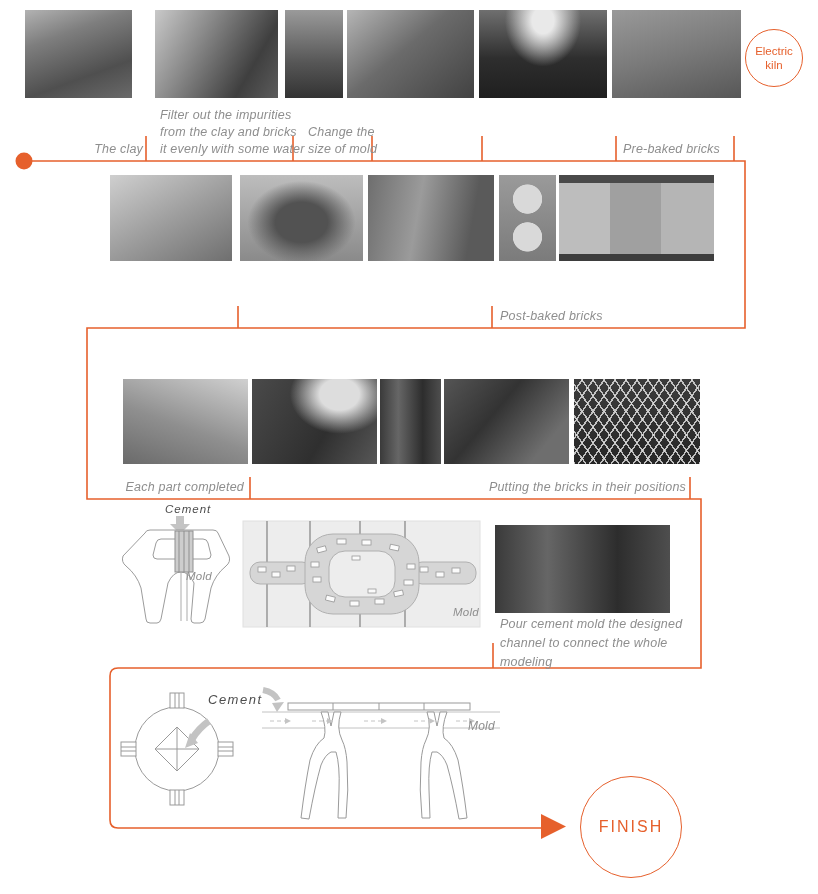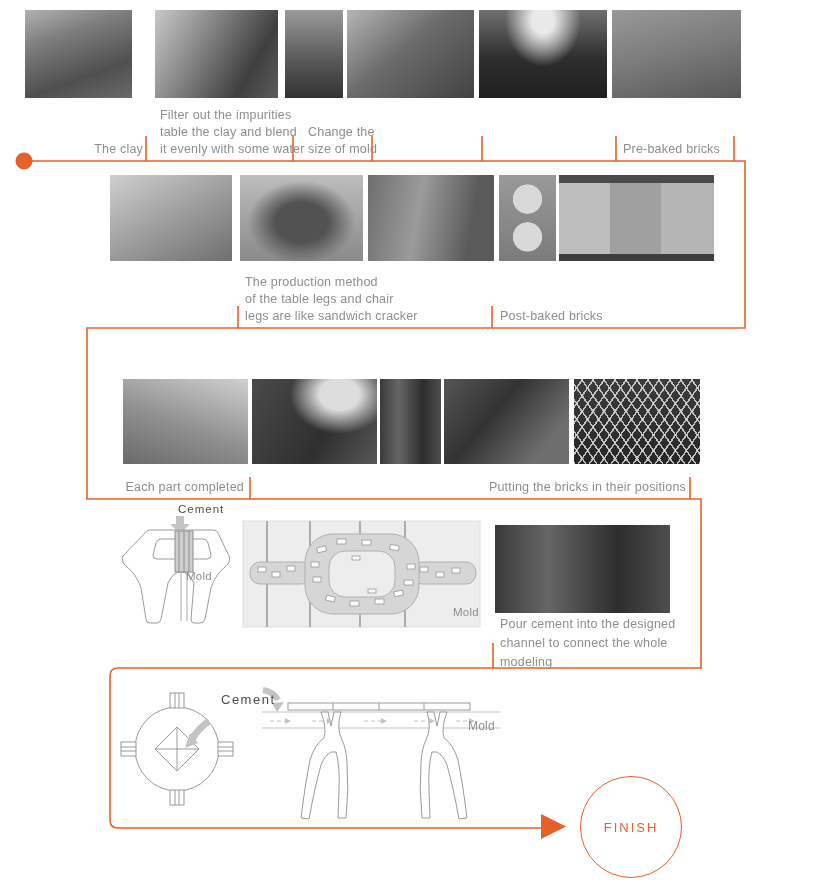--- a/index.html
+++ b/index.html
@@ -1,42 +1,42 @@
 <!DOCTYPE html>
 <html><head>
 <meta charset="utf-8">
 <style>
   html,body{margin:0;padding:0;background:#ffffff;}
   .canvas{position:relative;width:818px;height:894px;background:#fff;overflow:hidden;
           font-family:"Liberation Sans",sans-serif;}
   svg{position:absolute;left:0;top:0;pointer-events:none;}
-  .lbl{position:absolute;color:#8e8e8e;font-size:12.5px;line-height:17px;letter-spacing:.2px;white-space:pre;}
+  .lbl{position:absolute;color:#8e8e8e;font-size:12.5px;line-height:17px;letter-spacing:.2px;white-space:pre;font-style:italic;}
   .lbl.r{text-align:right;}
-  .dk{color:#4d4d4d;margin-left:13px;}
+  .dk{color:#4d4d4d;}
   .ph{position:absolute;}
   .ph1{background:linear-gradient(160deg,#b2b2b2 0%,#7e7e7e 30%,#4f4f4f 70%,#6a6a6a 100%);}
   .ph2{background:linear-gradient(120deg,#c9c9c9,#8a8a8a 35%,#3f3f3f 75%,#5c5c5c);}
   .ph3{background:linear-gradient(180deg,#9a9a9a,#565656 60%,#333333);}
   .ph4{background:linear-gradient(140deg,#b5b5b5,#6b6b6b 45%,#424242);}
   .ph5{background:radial-gradient(ellipse at 50% 12%,#e9e9e9 0 12%,rgba(0,0,0,0) 42%),linear-gradient(180deg,#6f6f6f,#2e2e2e 55%,#1f1f1f);}
   .ph6{background:linear-gradient(165deg,#999999,#7a7a7a 50%,#575757);}
   .ph7{background:linear-gradient(150deg,#cfcfcf,#9e9e9e 50%,#6f6f6f);}
   .ph8{background:radial-gradient(ellipse at 50% 55%,#525252 0 30%,rgba(0,0,0,0) 62%),linear-gradient(#bdbdbd,#8a8a8a);}
   .ph9{background:linear-gradient(100deg,#6e6e6e,#9b9b9b 40%,#5a5a5a 80%);}
   .ph10{background:radial-gradient(circle at 50% 28%,#d9d9d9 0 21%,rgba(0,0,0,0) 22%),radial-gradient(circle at 50% 72%,#d9d9d9 0 21%,rgba(0,0,0,0) 22%),linear-gradient(#9a9a9a,#7b7b7b);}
   .ph11{background:linear-gradient(180deg,#4a4a4a 0 9%,rgba(0,0,0,0) 9%),linear-gradient(0deg,#3d3d3d 0 8%,rgba(0,0,0,0) 8%),linear-gradient(90deg,#bdbdbd 0 33%,#a0a0a0 33% 66%,#b5b5b5 66%);}
   .ph12{background:linear-gradient(200deg,#d0d0d0,#8f8f8f 55%,#6a6a6a);}
   .ph13{background:radial-gradient(ellipse at 70% 18%,#dddddd 0 16%,rgba(0,0,0,0) 40%),linear-gradient(120deg,#4a4a4a,#2f2f2f 60%,#575757);}
   .ph14{background:linear-gradient(90deg,#3a3a3a,#666666 30%,#2d2d2d 70%,#4e4e4e);}
   .ph15{background:linear-gradient(130deg,#555555,#333333 40%,#6e6e6e 80%);}
   .ph16{background:repeating-linear-gradient(55deg,rgba(218,218,218,.85) 0 1.5px,rgba(0,0,0,0) 1.5px 9px),repeating-linear-gradient(-55deg,rgba(218,218,218,.85) 0 1.5px,rgba(0,0,0,0) 1.5px 9px),linear-gradient(#3c3c3c,#262626);}
   .badge{position:absolute;border:1.5px solid #E6602C;border-radius:50%;color:#E6602C;
          display:flex;flex-direction:column;align-items:center;justify-content:center;text-align:center;}
   .badge-kiln{left:745px;top:29px;width:56px;height:56px;font-size:11.5px;line-height:14px;}
-  .badge-finish{left:580px;top:776px;width:100px;height:100px;font-size:13px;letter-spacing:2px;}
+  .badge-finish{left:580px;top:776px;width:100px;height:100px;font-size:16px;letter-spacing:2px;}
 </style>
 </head>
 <body>
 
 <div class="canvas">
 
   <div class="ph ph1" style="left:25px;top:10px;width:107px;height:88px"></div>
   <div class="ph ph2" style="left:155px;top:10px;width:123px;height:88px"></div>
   <div class="ph ph3" style="left:285px;top:10px;width:58px;height:88px"></div>
   <div class="ph ph4" style="left:347px;top:10px;width:127px;height:88px"></div>
@@ -141,35 +141,38 @@
   <svg width="818" height="894" viewBox="0 0 818 894">
     <g stroke="#E6602C" stroke-width="1.6" fill="none">
       <path d="M24 161 H745 V328 H87 V499 H701 V668 H118 Q110 668 110 676 V820 Q110 828 118 828 H541"></path>
       <path d="M146 136 V161 M293 136 V161 M372 136 V161 M482 136 V161 M616 136 V161 M734 136 V161 M238 306 V328 M492 306 V328 M250 477 V499 M690 477 V499 M493 643 V668"></path>
     </g>
     <circle cx="24" cy="161" r="8.5" fill="#E6602C"></circle>
     <polygon points="541,814 566,826.5 541,839" fill="#E6602C"></polygon>
   </svg>
 
   <div class="lbl r" style="right:675px;bottom:736px">The clay</div>
-  <div class="lbl" style="left:160px;bottom:736px"><span>Filter out the impurities</span><br><span>table the clay and blend</span><br><span>it evenly with some water</span></div>
+  <div class="lbl" style="left:160px;bottom:736px"><span>Filter out the impurities</span><br><span>from the clay and bricks</span><br><span>it evenly with some water</span></div>
   <div class="lbl" style="left:308px;bottom:736px"><span>Change the</span><br><span>size of mold</span></div>
   <div class="lbl r" style="right:98px;bottom:736px">Pre-baked bricks</div>
 
-  <div class="lbl" style="left:245px;bottom:569px"><span>The production method</span><br><span>of the table legs and chair</span><br><span>legs are like sandwich cracker</span></div>
   <div class="lbl" style="left:500px;bottom:569px">Post-baked bricks</div>
 
   <div class="lbl r" style="right:574px;bottom:398px">Each part completed</div>
   <div class="lbl r" style="right:132px;bottom:398px">Putting the bricks in their positions</div>
 
-  <div class="lbl" style="left:500px;top:615px;line-height:19px"><span>Pour cement into the designed</span><br><span>channel to connect the whole</span><br><span>modeling</span></div>
+  <div class="lbl" style="left:500px;top:615px;line-height:19px"><span>Pour cement mold the designed</span><br><span>channel to connect the whole</span><br><span>modeling</span></div>
 
   <div class="lbl dk" style="left:165px;top:501px;font-size:11.5px;letter-spacing:1px">Cement</div>
   <div class="lbl" style="left:186px;top:568px;font-size:11.5px">Mold</div>
   <div class="lbl" style="left:453px;top:604px;font-size:11.5px">Mold</div>
   <div class="lbl dk" style="left:208px;top:691px;font-size:13px;letter-spacing:1.5px">Cement</div>
   <div class="lbl" style="left:468px;top:718px;font-size:12px">Mold</div>
 
+  <div class="badge badge-kiln">
+    <span>Electric</span>
+    <span>kiln</span>
+  </div>
   <div class="badge badge-finish">
     <span>FINISH</span>
   </div>
 
 </div>
 
 </body></html>

